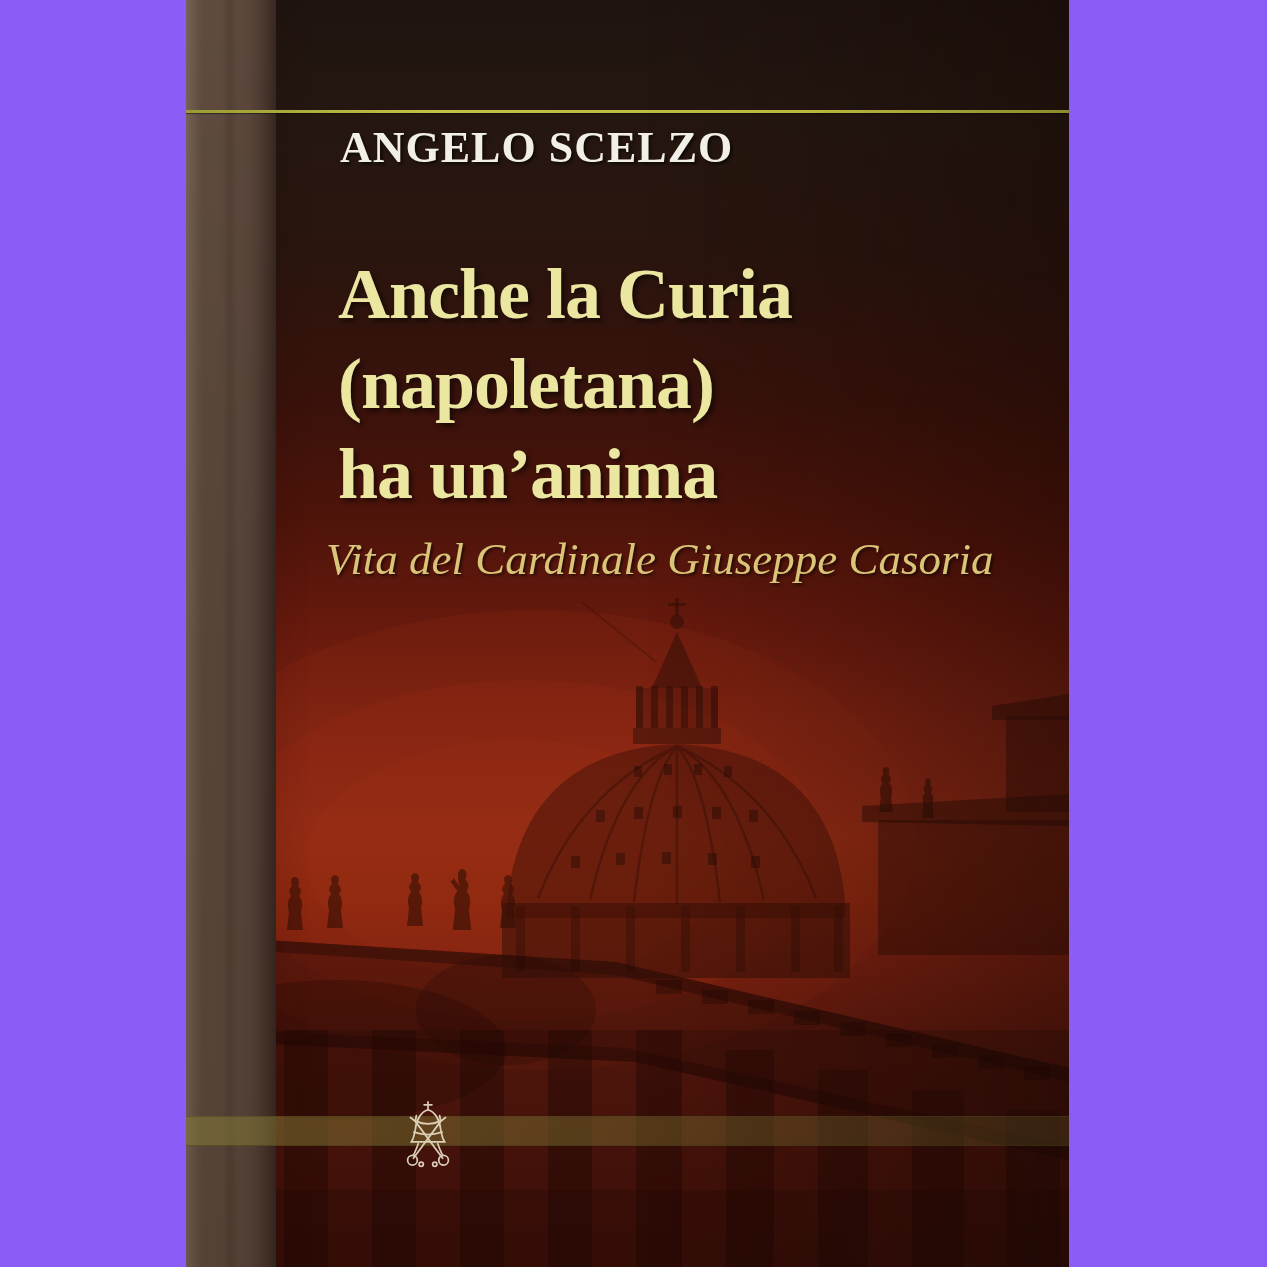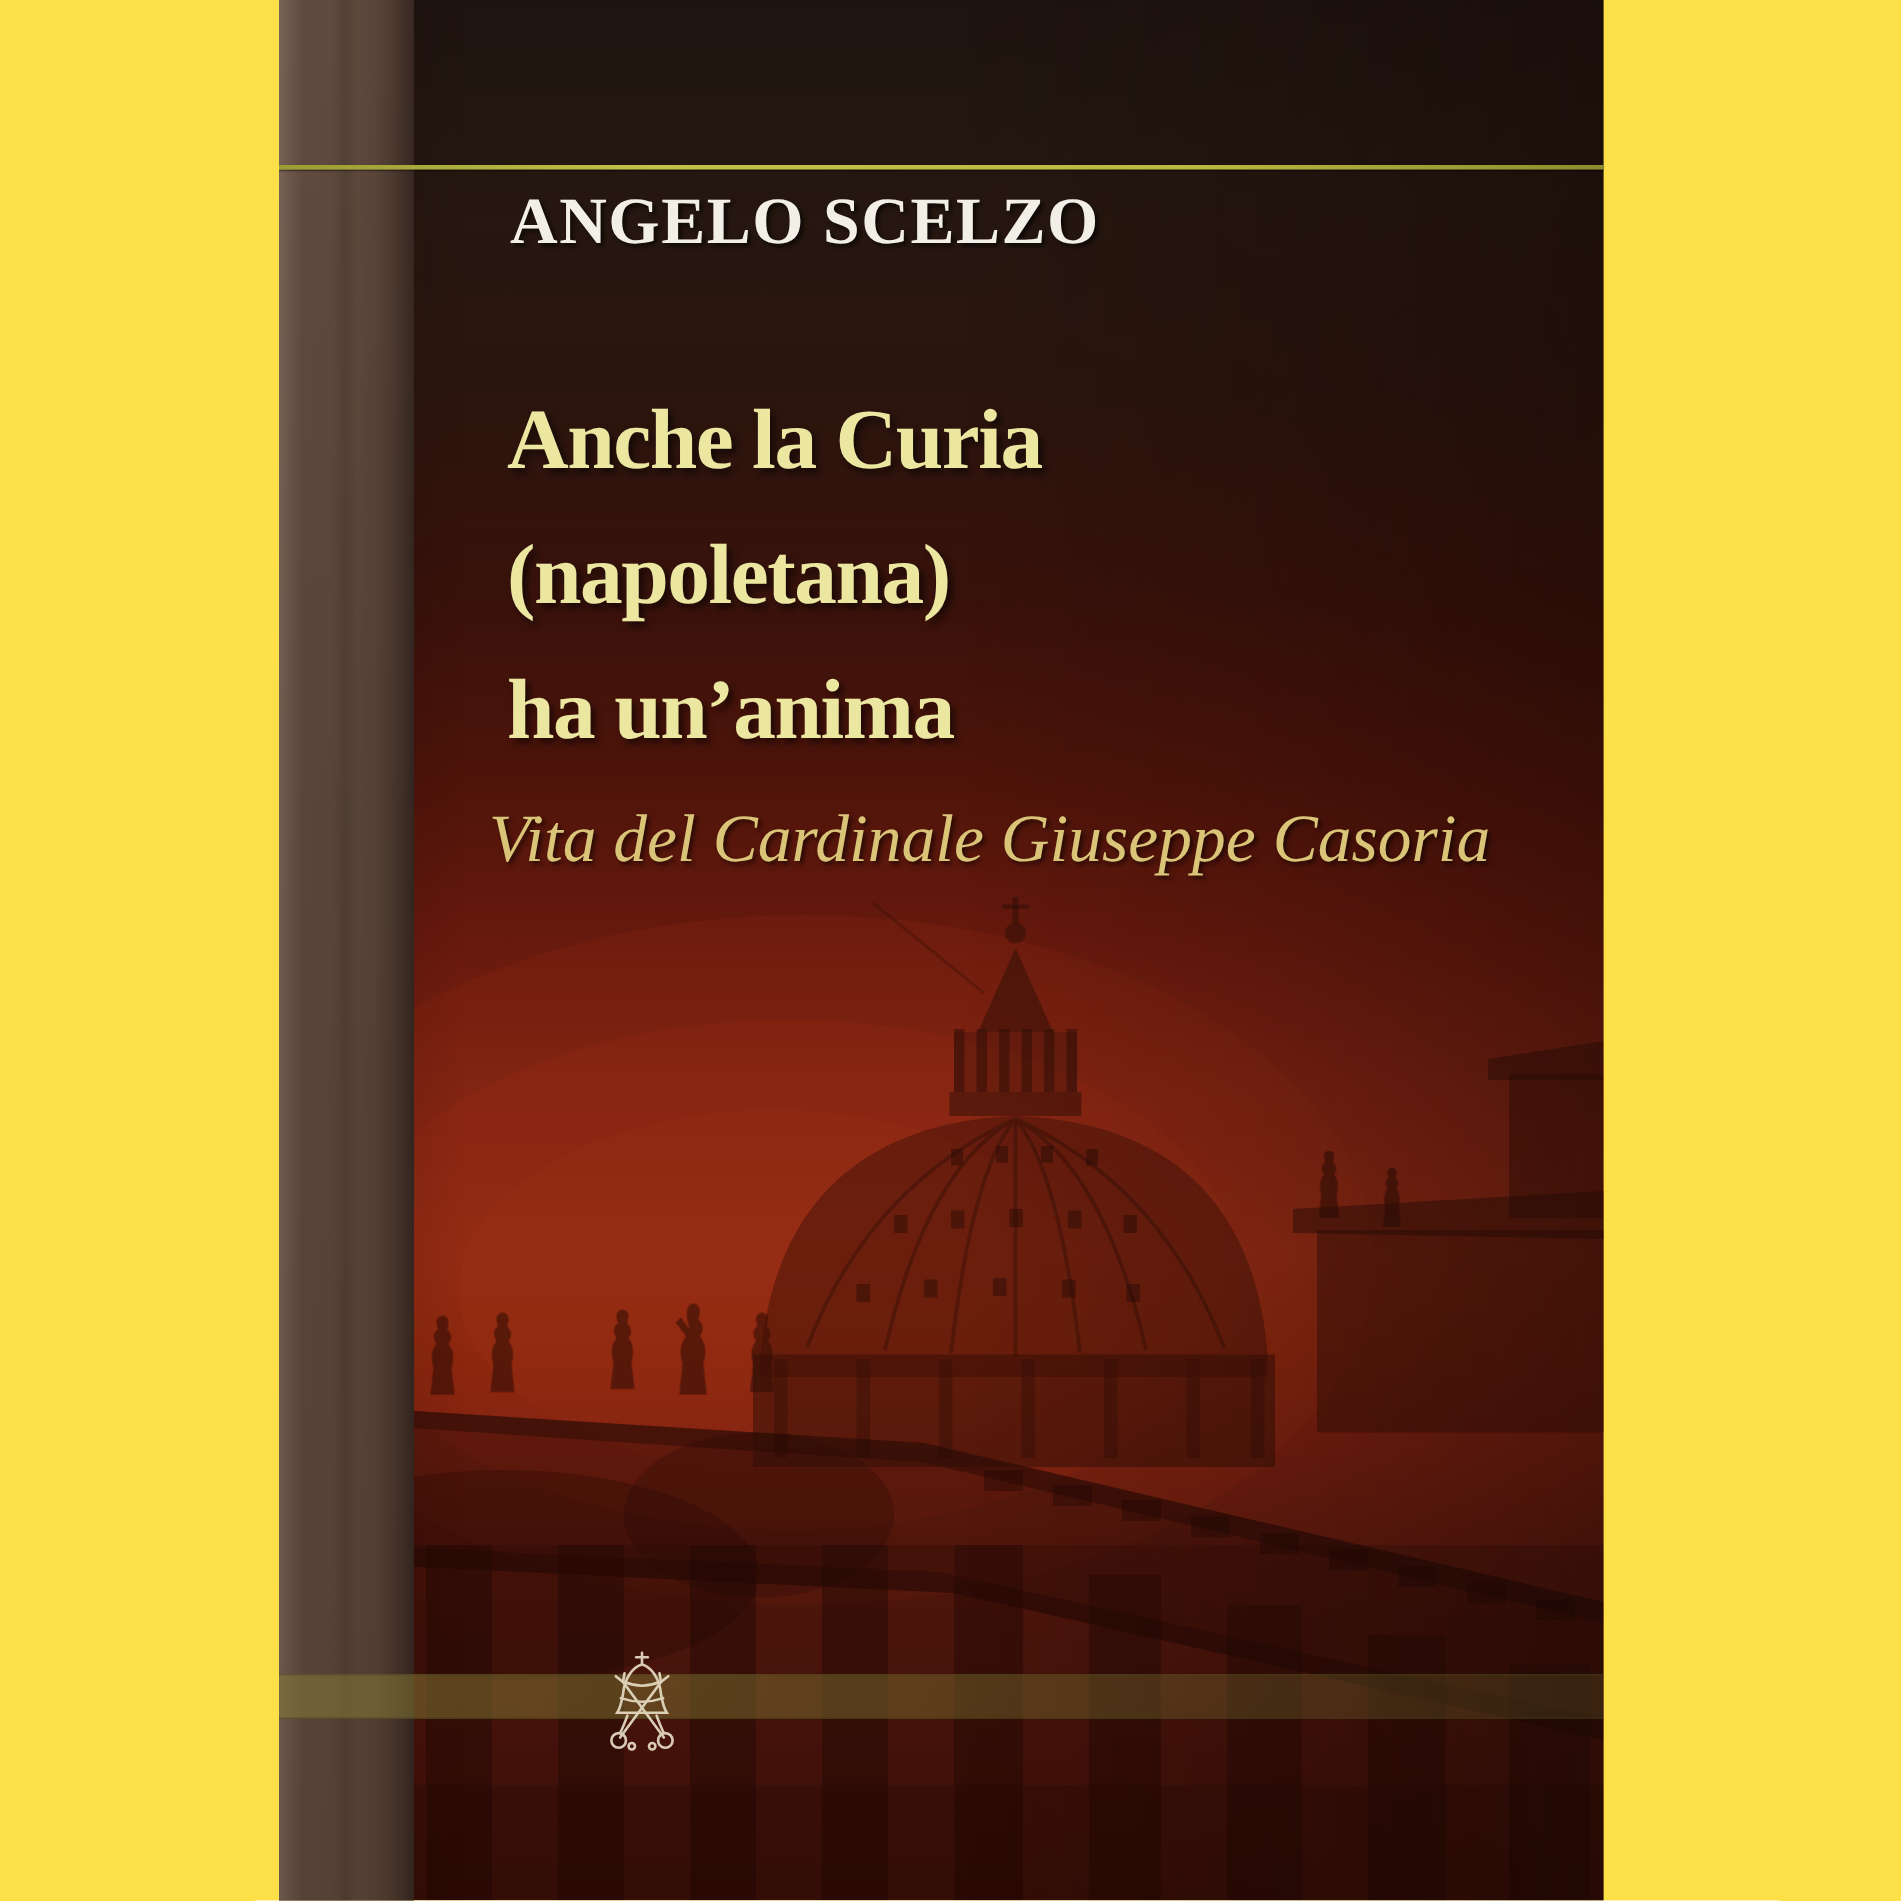--- a/index.html
+++ b/index.html
@@ -1,17 +1,17 @@
 <!DOCTYPE html>
 <html><head>
 <meta charset="utf-8">
 <style>
   html,body{margin:0;padding:0;background:#ffffff;}
   .page{
-    position:relative;width:1267px;height:1267px;background:#fde047;overflow:hidden;
+    position:relative;width:1267px;height:1267px;background:#8b5cf6;overflow:hidden;
     font-family:"Liberation Serif", serif;
   }
   
   .book{
     position:absolute;left:186px;top:0;width:883px;height:1267px;overflow:hidden;
     background:linear-gradient(180deg,
       #1f1410 0%,
       #241710 8.7%,
       #2a150e 20.5%,
       #39120b 31.6%,
@@ -45,21 +45,21 @@
     background:linear-gradient(90deg,#9b9c33 0%, #c2c148 28%, #b9b83f 70%, #8d8d2e 100%);
     box-shadow:0 1px 1px rgba(0,0,0,0.45);
   }
   .author{
     position:absolute;left:154px;top:122px;
     font-size:44px;font-weight:700;letter-spacing:1px;color:#f2efe6;
     text-shadow:2px 2px 3px rgba(0,0,0,0.65);white-space:nowrap;
   }
   .title{
     position:absolute;left:152px;top:249px;
-    font-size:57px;line-height:90px;font-weight:700;letter-spacing:-1px;
+    font-size:72px;line-height:90px;font-weight:700;letter-spacing:-1px;
     color:#ebe6a0;text-shadow:3px 3px 5px rgba(0,0,0,0.55);white-space:nowrap;
   }
   .subtitle{
     position:absolute;left:140px;top:533px;width:680px;text-align:left;
     font-size:45px;font-style:italic;font-weight:400;color:#d9c478;
     text-shadow:2px 2px 3px rgba(0,0,0,0.55);white-space:nowrap;
   }
   .pub-band{
     position:absolute;left:0;top:1116px;width:883px;height:30px;
     background:linear-gradient(90deg, rgba(134,124,54,0.52) 0%, rgba(126,116,50,0.46) 45%,

